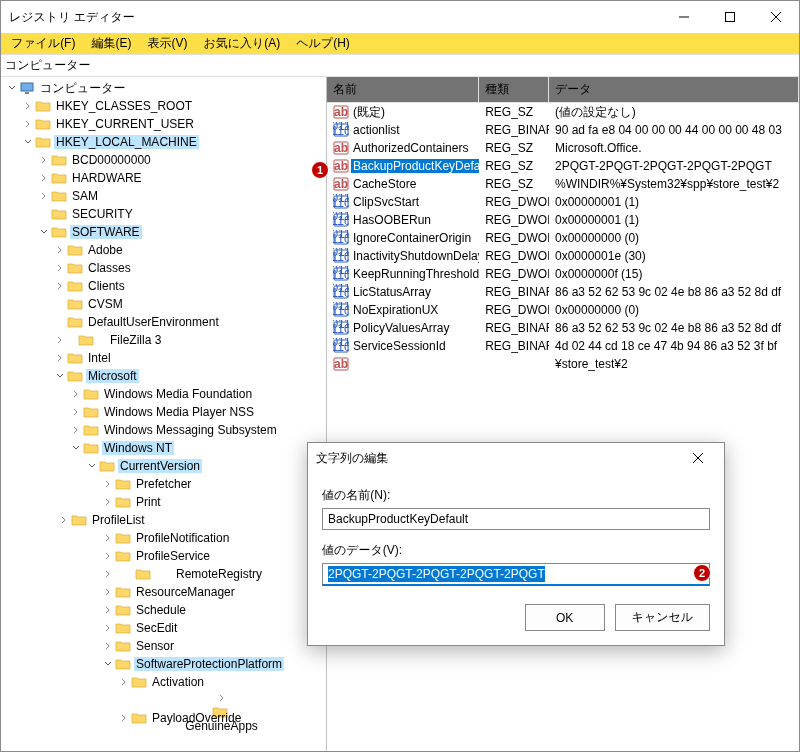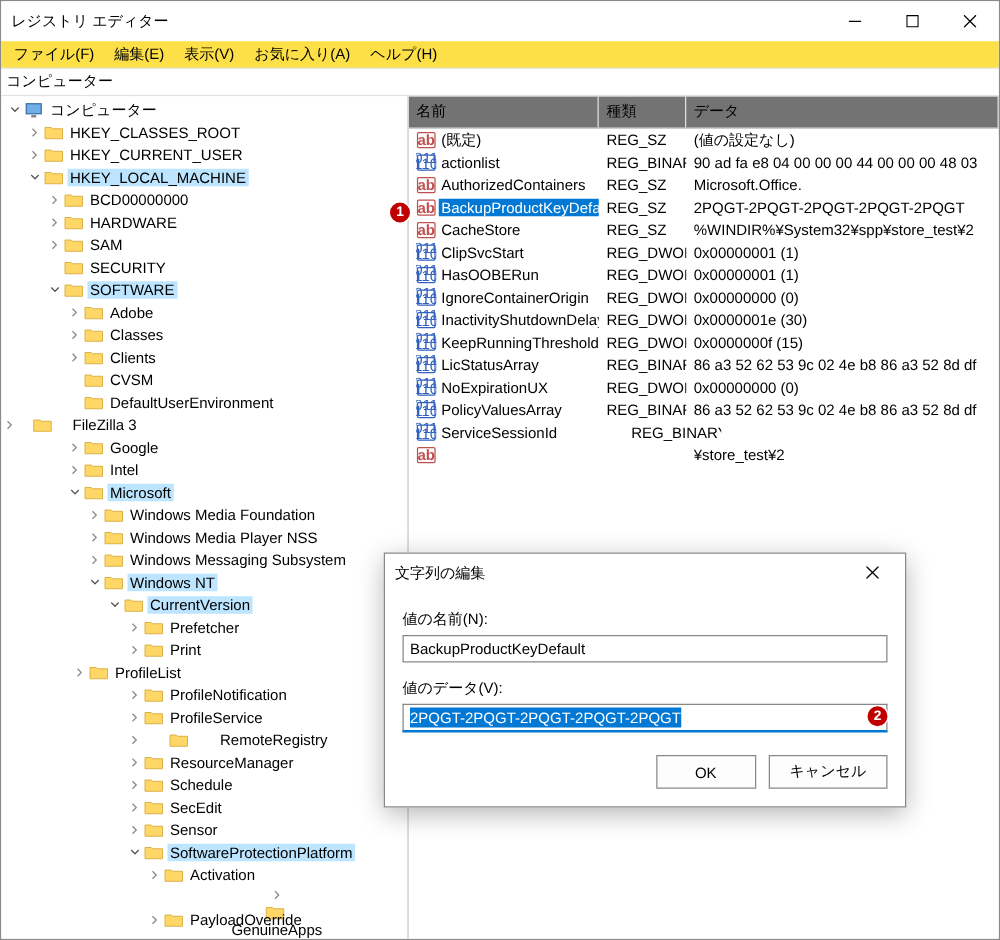--- a/index.html
+++ b/index.html
@@ -252,45 +252,32 @@
         </div>
         <div class="tree-item" style="padding-left: 52px;">
           <span class="chevron blank"></span>
           <span class="folder-icon">
             <svg width="16" height="14" viewBox="0 0 16 14">
               <path d="M1 3 L6 3 L7 4 L15 4 L15 12 L1 12 Z" fill="#ffd767" stroke="#d6a93a" stroke-width="0.7"></path>
             </svg>
           </span>
           <span class="tree-label">DefaultUserEnvironment</span>
         </div>
-        <div class="tree-item" style=" gap: 11px;">
+        <div class="tree-item" style="padding-left: 52px; gap: 11px;">
           <span class="chevron">
             <svg width="8" height="8">
               <path d="M2 1 L5 4 L2 7" fill="none" stroke="#888"></path>
             </svg>
           </span>
           <span class="folder-icon">
             <svg width="16" height="14" viewBox="0 0 16 14">
               <path d="M1 3 L6 3 L7 4 L15 4 L15 12 L1 12 Z" fill="#ffd767" stroke="#d6a93a" stroke-width="0.7"></path>
             </svg>
           </span>
           <span class="tree-label">FileZilla 3</span>
-        </div>
-        <div class="tree-item" style="padding-left: 52px;">
-          <span class="chevron">
-            <svg width="8" height="8">
-              <path d="M2 1 L5 4 L2 7" fill="none" stroke="#888"></path>
-            </svg>
-          </span>
-          <span class="folder-icon">
-            <svg width="16" height="14" viewBox="0 0 16 14">
-              <path d="M1 3 L6 3 L7 4 L15 4 L15 12 L1 12 Z" fill="#ffd767" stroke="#d6a93a" stroke-width="0.7"></path>
-            </svg>
-          </span>
-          <span class="tree-label">Google</span>
         </div>
         <div class="tree-item" style="padding-left: 52px;">
           <span class="chevron">
             <svg width="8" height="8">
               <path d="M2 1 L5 4 L2 7" fill="none" stroke="#888"></path>
             </svg>
           </span>
           <span class="folder-icon">
             <svg width="16" height="14" viewBox="0 0 16 14">
               <path d="M1 3 L6 3 L7 4 L15 4 L15 12 L1 12 Z" fill="#ffd767" stroke="#d6a93a" stroke-width="0.7"></path>
@@ -749,20 +736,21 @@
               <span class="value-icon">
                 <svg width="16" height="16">
                   <rect x="1" y="2" width="14" height="12" rx="1" fill="#fff" stroke="#3060c0"></rect>
                   <text x="8" y="8" font-size="5" text-anchor="middle" fill="#3060c0">011</text>
                   <text x="8" y="13" font-size="5" text-anchor="middle" fill="#3060c0">110</text>
                 </svg>
               </span>
               <span class="vname-text">ServiceSessionId</span>
             </div>
             <div class="col col-type">REG_BINARY</div>
+            <div class="col col-data">4d 02 44 cd 18 ce 47 4b 94 86 a3 52 3f bf</div>
           </div>
           <div class="value-row">
             <div class="col col-name value-name">
               <span class="value-icon">
                 <svg width="16" height="16">
                   <rect x="1" y="2" width="14" height="12" rx="1" fill="#fff" stroke="#c05050"></rect>
                   <text x="8" y="12" font-size="8" text-anchor="middle" fill="#c05050" font-weight="bold">ab</text>
                 </svg>
               </span>
               <span class="vname-text"></span>

